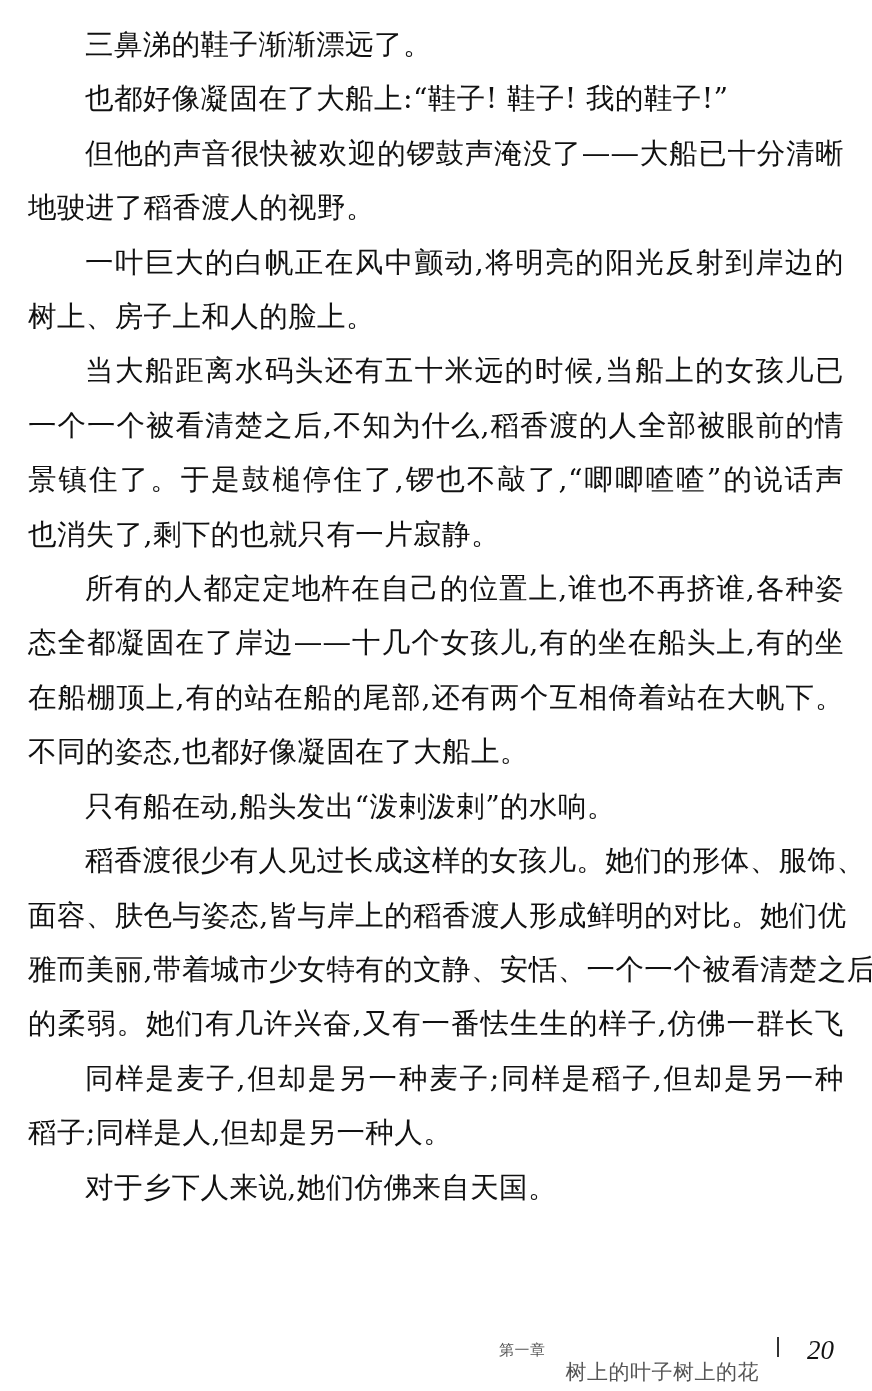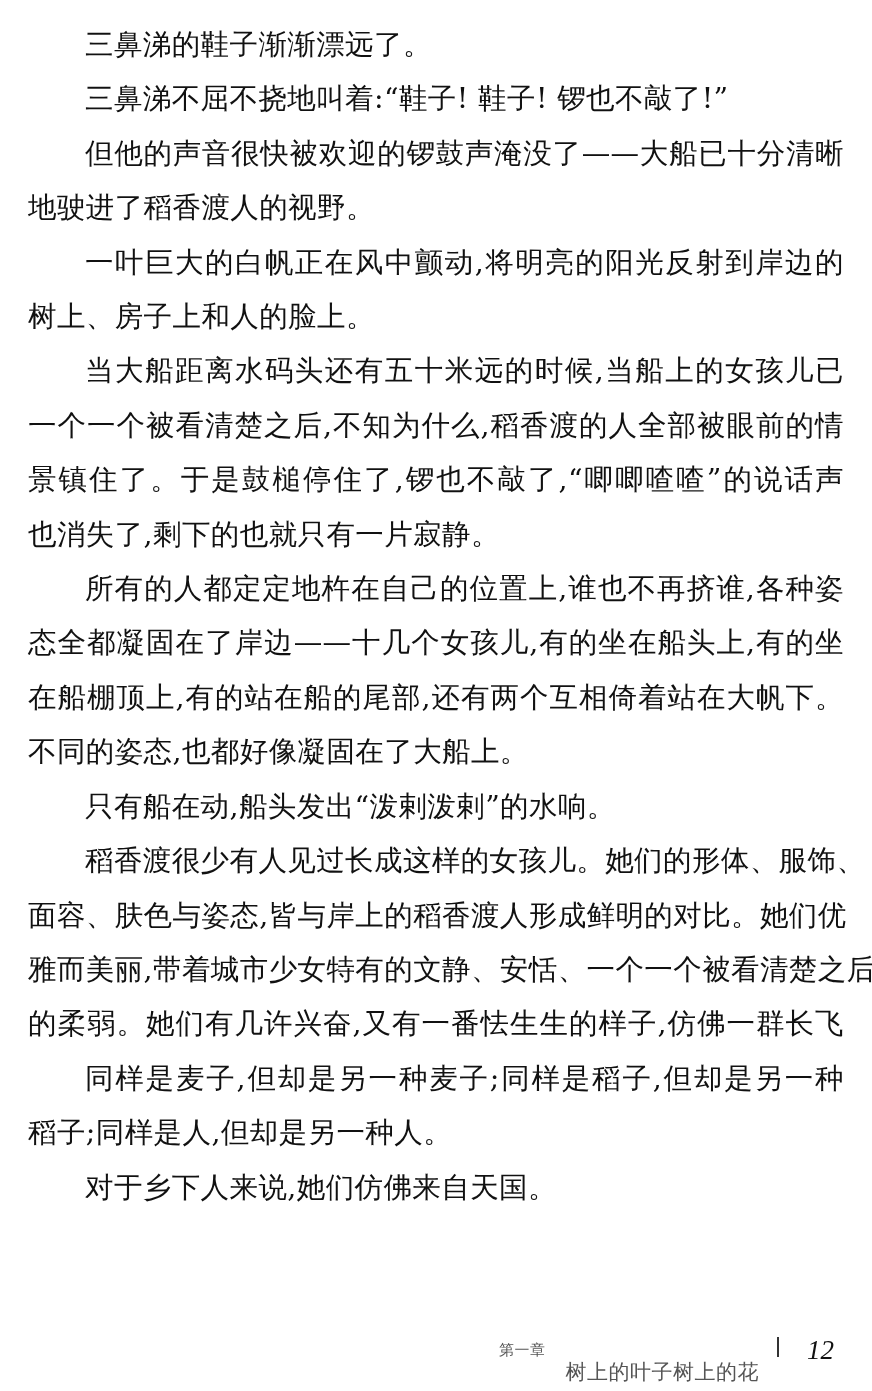--- a/index.html
+++ b/index.html
@@ -82,21 +82,21 @@
     }
   </style>
 </head>
 <body>
 
 <div class="page-body" id="page-body">
     <p class="para" style="text-indent: 0px;">
       <span class="line indent last">三鼻涕的鞋子渐渐漂远了。</span>
     </p>
     <p class="para" style="text-indent: 0px;">
-      <span class="line indent last">三鼻涕不屈不挠地叫着:“鞋子! 鞋子! 锣也不敲了!”</span>
+      <span class="line indent last">也都好像凝固在了大船上:“鞋子! 鞋子! 我的鞋子!”</span>
     </p>
     <p class="para" style="text-indent: 0px;">
       <span class="line indent">但他的声音很快被欢迎的锣鼓声淹没了——大船已十分清晰</span>
       <span class="line last">地驶进了稻香渡人的视野。</span>
     </p>
     <p class="para" style="text-indent: 0px;">
       <span class="line indent">一叶巨大的白帆正在风中颤动,将明亮的阳光反射到岸边的</span>
       <span class="line last">树上、房子上和人的脸上。</span>
     </p>
     <p class="para" style="text-indent: 0px;">
@@ -126,14 +126,14 @@
     </p>
     <p class="para" style="text-indent: 0px;">
       <span class="line indent last">对于乡下人来说,她们仿佛来自天国。</span>
     </p>
   </div>
 
 <div class="footer">
   <span class="footer-chapter">第一章</span>
   <span class="footer-title">树上的叶子树上的花</span>
   <span class="footer-sep"></span>
-  <span class="footer-page">12</span>
+  <span class="footer-page">20</span>
 </div>
 
 </body></html>

